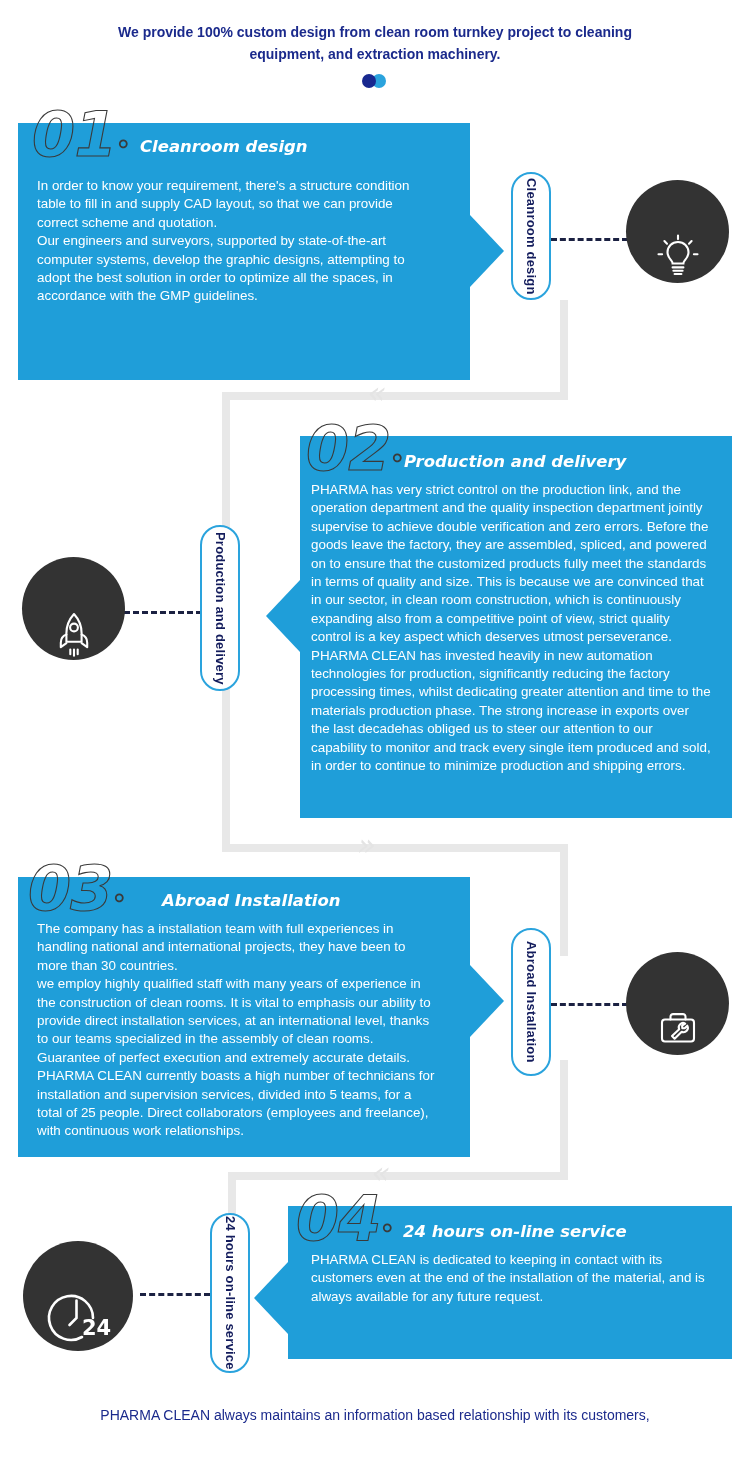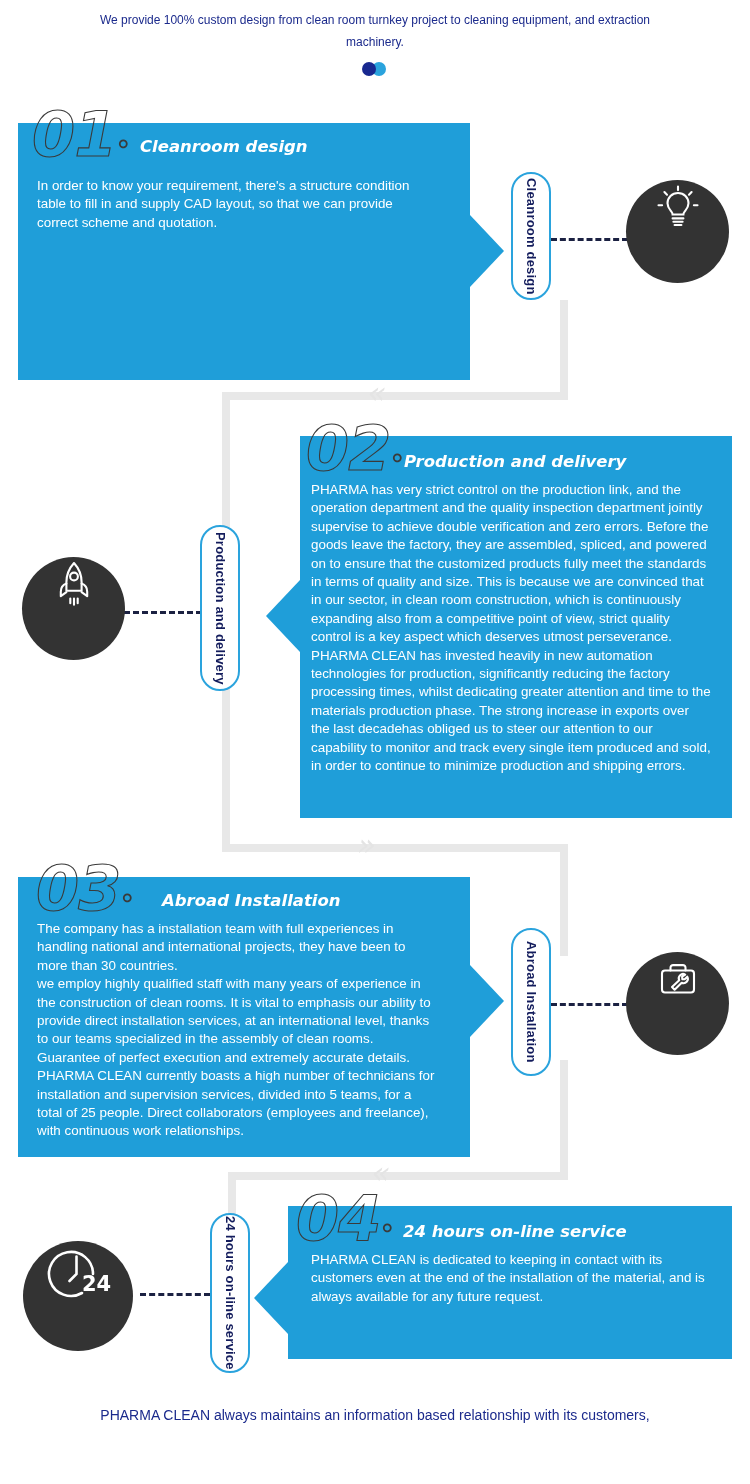--- a/index.html
+++ b/index.html
@@ -17,26 +17,26 @@
   #main-title {
     font-size: 43px;
     font-weight: bold;
     letter-spacing: -0.5px;
     color: #1b2499;
     line-height: 46px;
     padding-top: 2px;
     font-family: "DejaVu Sans", sans-serif;
   }
   #subtitle {
-    font-size: 12px;
+    font-size: 14px;
     color: #1b2a8c;
     line-height: 22px;
-    margin-top: 9px;
+    margin-top: 21px;
     width: 560px;
-    margin-left: auto; margin-right: auto;
+    margin-left: auto; margin-right: auto; font-weight: bold;
   }
   #dots { margin-top: 9px; height: 14px; position: relative; }
   #dots .dot { position: absolute; width: 14px; height: 14px; border-radius: 50%; top: 0; }
   #dots .dot-navy { left: 362px; background: #18288f; z-index: 2; }
   #dots .dot-blue { left: 372px; background: #2aa3dd; z-index: 1; }
 
   
   .conn { position: absolute; background: #e8e8e8; }
   .conn-v { width: 8px; }
   .conn-h { height: 8px; }
@@ -106,21 +106,21 @@
   .dash {
     position: absolute; height: 0;
     border-top: 3px dashed #1b2142;
     z-index: 4;
   }
 
   
   .circ {
     position: absolute; border-radius: 50%;
     background: #333333;
-    display: flex; align-items: flex-start; justify-content: center;
+    display: flex; align-items: flex-end; justify-content: center;
     z-index: 5;
   }
 
   
   #footer {
     position: absolute; left: 0; top: 1404px; width: 750px; text-align: center;
     font-size: 14px; color: #1b2a8c; line-height: 22px;
   }
 </style>
 </head>
@@ -149,20 +149,21 @@
 <div class="chev" style="left:372px; top:1158px;">«</div>
 
 <div class="panel" style="left:18px; top:123px; width:452px; height:257px;"></div>
 <div class="notch notch-right" style="left:470px; top:215px;"></div>
 <div class="bignum" style="left:32px; top:104px;">
   <span>01</span><span class="sm">◦</span>
 </div>
 <div class="panel-title" style="left:140px; top:137px;">Cleanroom design</div>
 <div class="panel-body" style="left:37px; top:177px; width:400px;">
   <p>In order to know your requirement, there's a structure condition table to fill in and supply CAD layout, so that we can provide correct scheme and quotation.</p>
+  <p>Our engineers and surveyors, supported by state-of-the-art computer systems, develop the graphic designs, attempting to adopt the best solution in order to optimize all the spaces, in accordance with the GMP guidelines.</p>
 </div>
 <div class="pill" style="left:511px; top:172px; width:40px; height:128px;">
   <span>Cleanroom design</span>
 </div>
 <div class="dash" style="left:551px; top:238px; width:77px;"></div>
 <div class="circ" style="left:626px; top:180px; width:103px; height:103px;">
   <svg width="54" height="54" viewBox="0 0 54 54">
     <g fill="none" stroke="#ffffff" stroke-width="2.1" stroke-linecap="round">
       <path d="M27 13c-6 0-10.5 4.6-10.5 10.3 0 4 2.2 6.2 3.7 8 1 1.2 1.4 2 1.4 3.2h10.8c0-1.2.4-2 1.4-3.2 1.5-1.8 3.7-4 3.7-8C37.5 17.6 33 13 27 13z"></path>
       <path d="M21.6 38.4h10.8M22.4 41.8h9.2M23.6 45h6.8"></path>
@@ -192,21 +193,21 @@
       <circle cx="26" cy="19.5" r="3.9"></circle>
       <path d="M18.4 26.6c-3.6 1.3-5.6 4.3-5.6 8.1v4.5l5.6-4"></path>
       <path d="M33.6 26.6c3.6 1.3 5.6 4.3 5.6 8.1v4.5l-5.6-4"></path>
       <path d="M22.3 41.5v4.8M26 41.5v6.2M29.7 41.5v4.8"></path>
     </g>
   </svg>
 </div>
 
 <div class="panel" style="left:18px; top:877px; width:452px; height:280px;"></div>
 <div class="notch notch-right" style="left:470px; top:965px;"></div>
-<div class="bignum" style="left:36px; top:858px;">
+<div class="bignum" style="left:28px; top:858px;">
   <span>03</span><span class="sm">◦</span>
 </div>
 <div class="panel-title" style="left:162px; top:891px;">Abroad Installation</div>
 <div class="panel-body" style="left:37px; top:920px; width:400px;">
   <p>The company has a installation team with full experiences in handling national and international projects, they have been to more than 30 countries.</p>
   <p>we employ highly qualified staff with many years of experience in the construction of clean rooms. It is vital to emphasis our ability to provide direct installation services, at an international level, thanks to our teams specialized in the assembly of clean rooms. Guarantee of perfect execution and extremely accurate details. PHARMA CLEAN currently boasts a high number of technicians for installation and supervision services, divided into 5 teams, for a total of 25 people. Direct collaborators (employees and freelance), with continuous work relationships.</p>
 </div>
 <div class="pill" style="left:511px; top:928px; width:40px; height:148px;">
   <span>Abroad Installation</span>
 </div>

